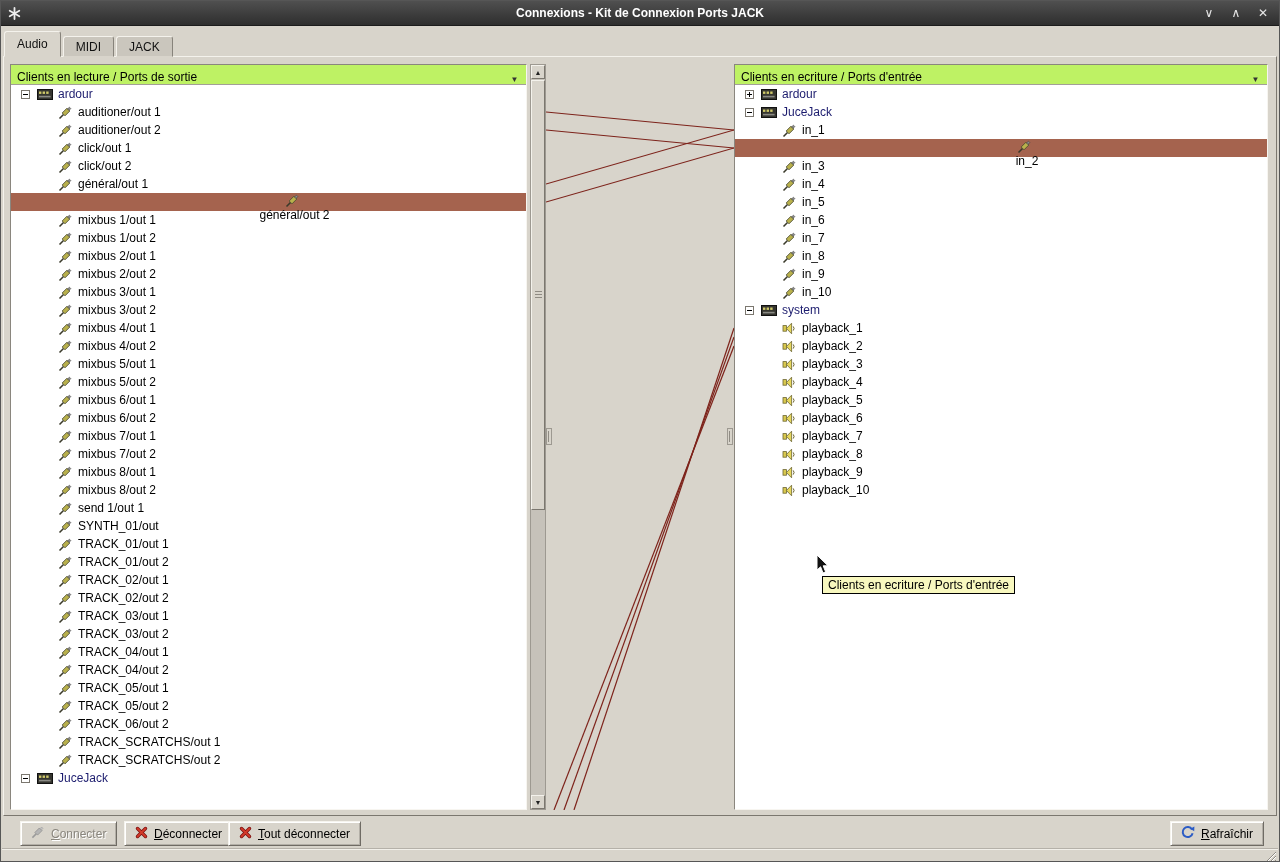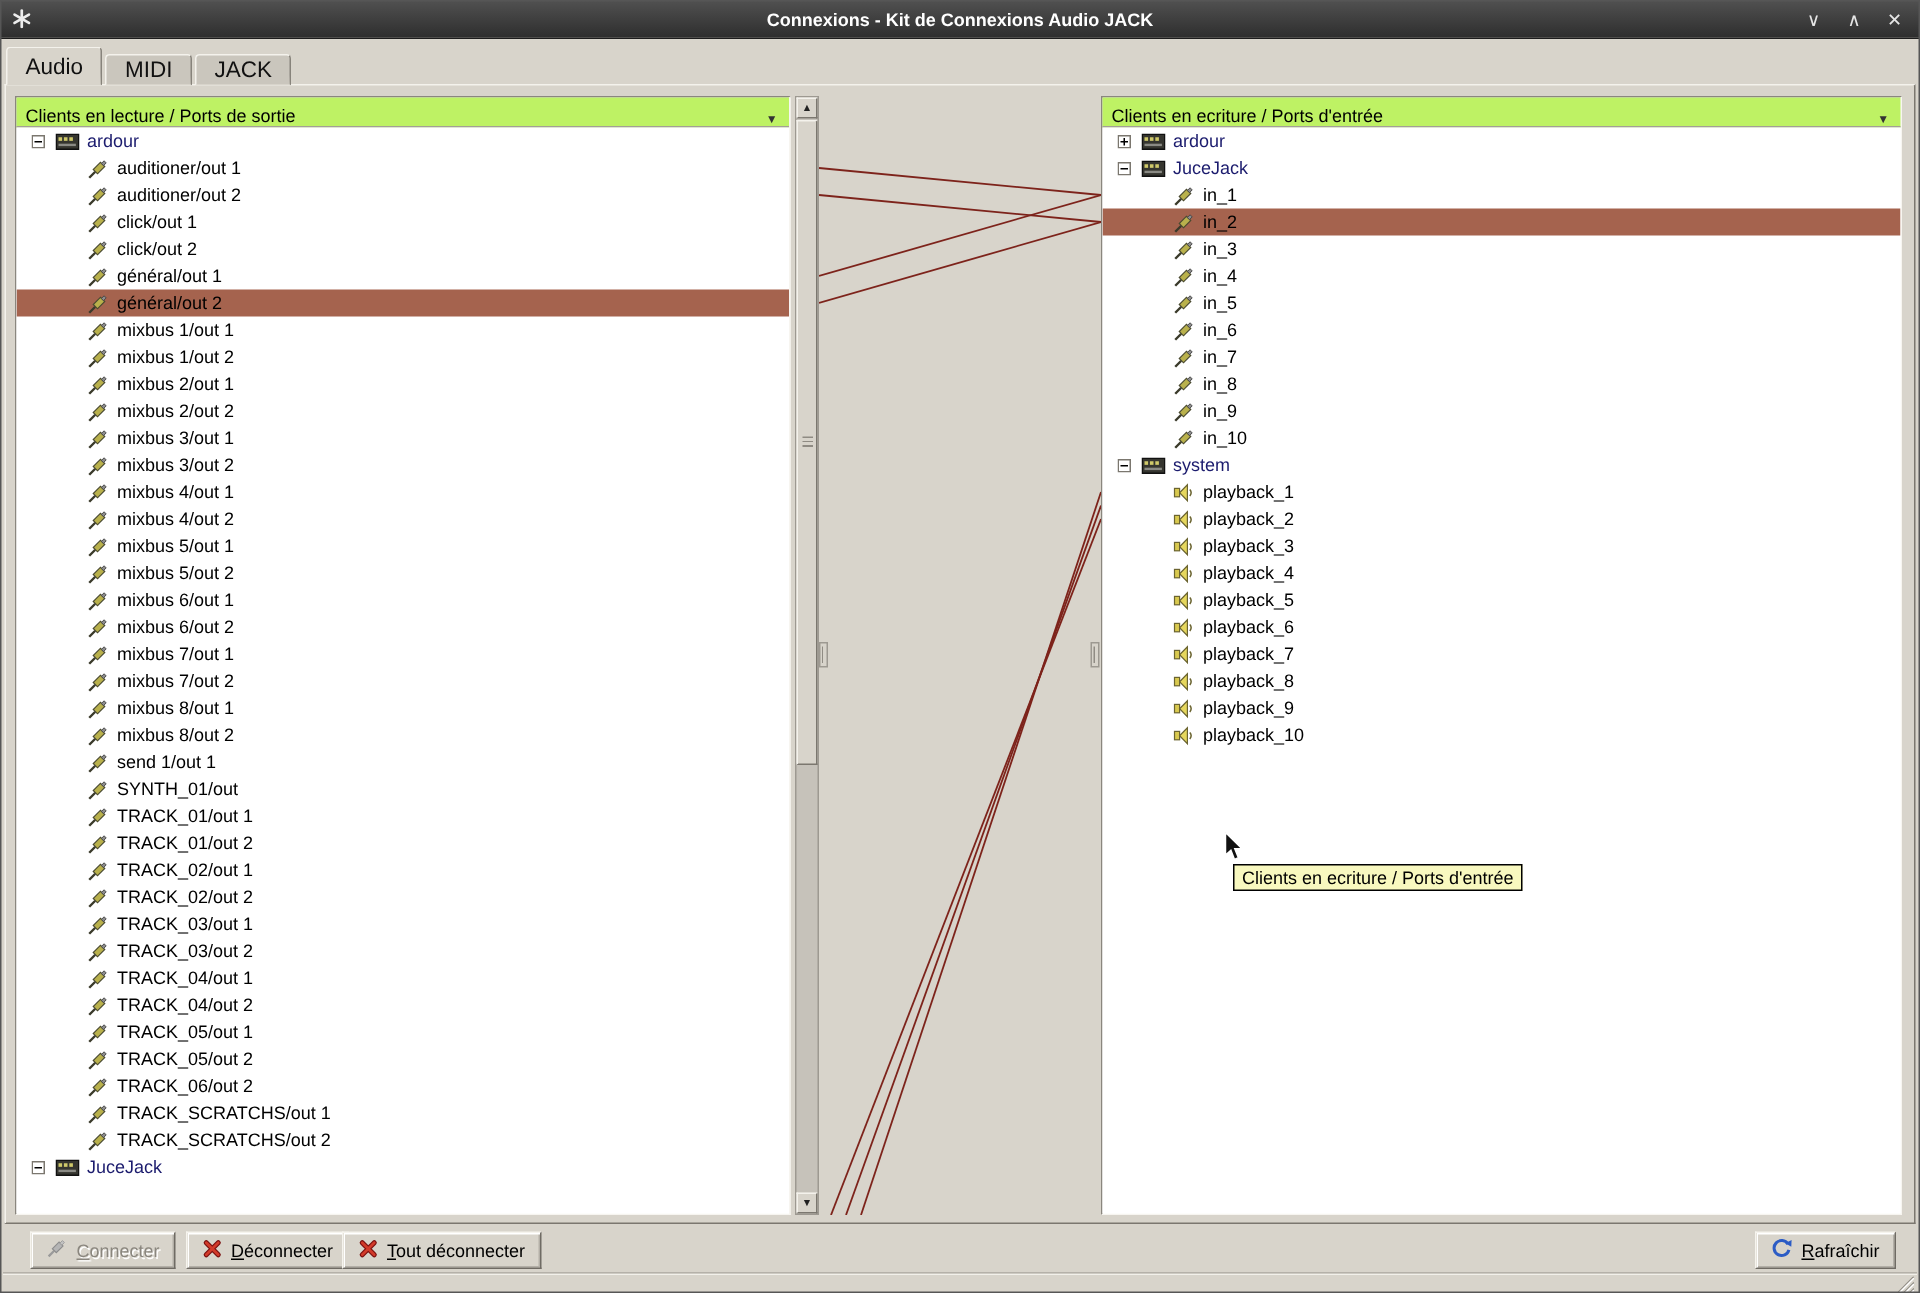--- a/index.html
+++ b/index.html
@@ -18,21 +18,21 @@
     border-bottom:1px solid #1c1c1c; display:flex; align-items:center;
   }
   .win-icon { position:absolute; left:8px; top:6px; width:13px; height:13px; }
   .title-label { flex:1; text-align:center; color:#fff; font-weight:bold; font-size:12px; }
   .win-controls { position:absolute; right:10px; top:0; height:26px; display:flex; align-items:center; gap:13px; }
   .win-btn { color:#e6e6e6; font-size:12px; width:14px; text-align:center; line-height:14px; }
 
   
   .tabbar { position:absolute; left:4px; top:31px; height:26px; display:flex; align-items:flex-end; z-index:3; }
   .tab {
-    height:21px; padding:0 12px; display:flex; align-items:center; font-size:15px;
+    height:21px; padding:0 12px; display:flex; align-items:center; font-size:12px;
     background:#cac6bd; border:1px solid; border-color:#f4f2ec #87837b #d8d4cb #f4f2ec;
     border-radius:3px 3px 0 0; margin-right:2px; color:#111;
   }
   .tab.active { height:26px; background:#d8d4cb; border-bottom:1px solid #d8d4cb; position:relative; z-index:4; }
 
   .notebook {
     position:absolute; left:3px; top:56px; width:1274px; height:760px;
     background:#d8d4cb; border:1px solid; border-color:#f4f2ec #7b776f #7b776f #f4f2ec;
   }
 
@@ -42,21 +42,21 @@
   #right-panel { left:734px; top:64px; width:534px; height:746px; }
   .phdr {
     position:absolute; left:0; top:0; right:0; height:20px; background:#bef264;
     border-bottom:1px solid #a39f97; display:flex; align-items:flex-end; justify-content:space-between;
     padding:0 4px 0 6px; font-size:12px; color:#000;
   }
   .phdr-arrow { font-size:8px; color:#333; width:15px; text-align:center; }
   .list { position:absolute; left:0; right:0; top:20px; bottom:0; overflow:hidden; background:#fff; }
 
   .row { display:flex; align-items:center; height:18px; font-size:12px; white-space:nowrap; }
-  .row.selected { background:var(--sel,#a5634e); }
+  .row.selected { background:var(--sel,#a5634e);flex-direction:column; }
   .row .lbl { margin-left:5px; color:#000; }
   .row.client .lbl { color:var(--client,#1c1c6e); }
   .expander { margin-left:10px; width:9px; height:9px; display:flex; flex:none; }
   .icon { display:flex; align-items:center; flex:none; }
   .row.client .icon { margin-left:7px; }
   .row.port { padding-left:47px; }
 
   
   .scrollbar { position:absolute; left:530px; top:64px; width:16px; height:746px; background:#c6c2ba; border:1px solid #9d9991; }
   .sb-btn {
@@ -107,21 +107,21 @@
 <div class="titlebar">
   <span class="win-icon">
     <svg width="13" height="13" viewBox="0 0 13 13">
         <g stroke="#ededed" stroke-width="1.8" stroke-linecap="round">
           <line x1="6.5" y1="1" x2="6.5" y2="12"></line>
           <line x1="1.7" y1="3.7" x2="11.3" y2="9.3"></line>
           <line x1="11.3" y1="3.7" x2="1.7" y2="9.3"></line>
         </g>
       </svg>
   </span>
-  <span class="title-label">Connexions - Kit de Connexions Audio JACK</span>
+  <span class="title-label">Connexions - Kit de Connexion Ports JACK</span>
   <span class="win-controls">
     <span class="win-btn">∨</span>
     <span class="win-btn">∧</span>
     <span class="win-btn">✕</span>
   </span>
 </div>
 
 <div class="tabbar">
   <div class="tab active">Audio</div>
   <div class="tab">MIDI</div>

